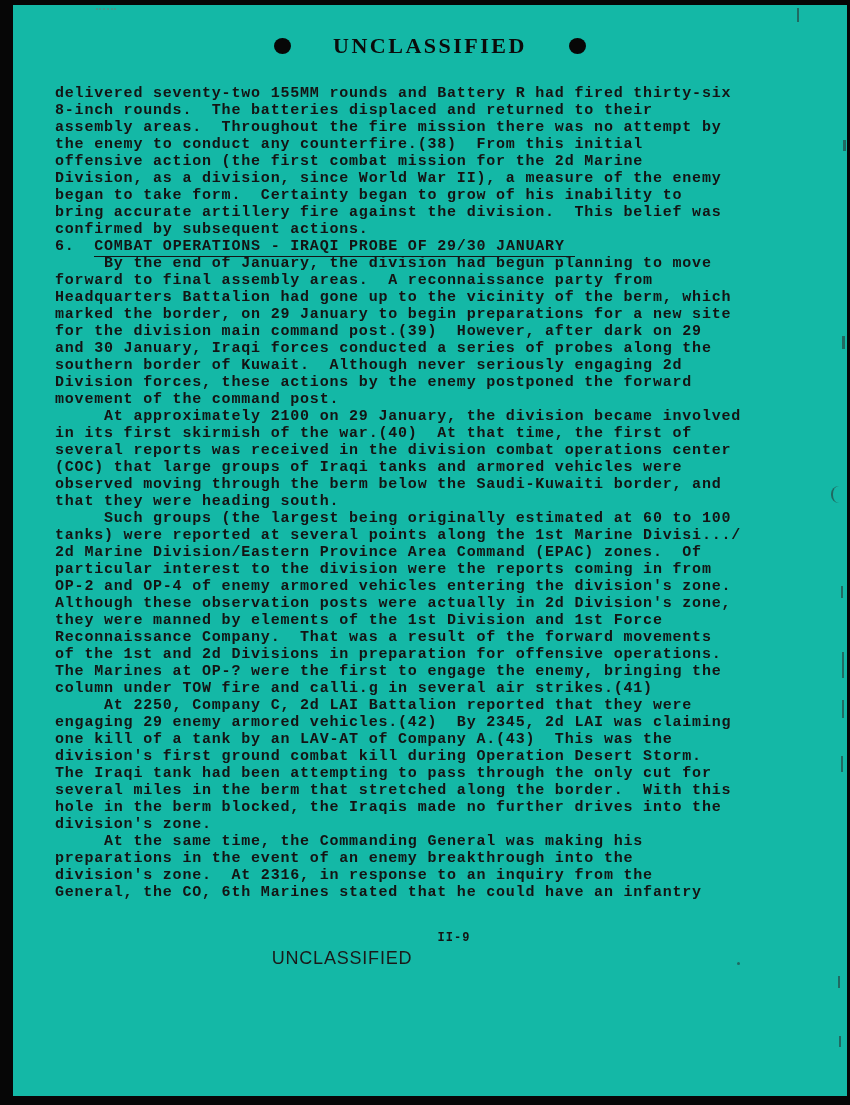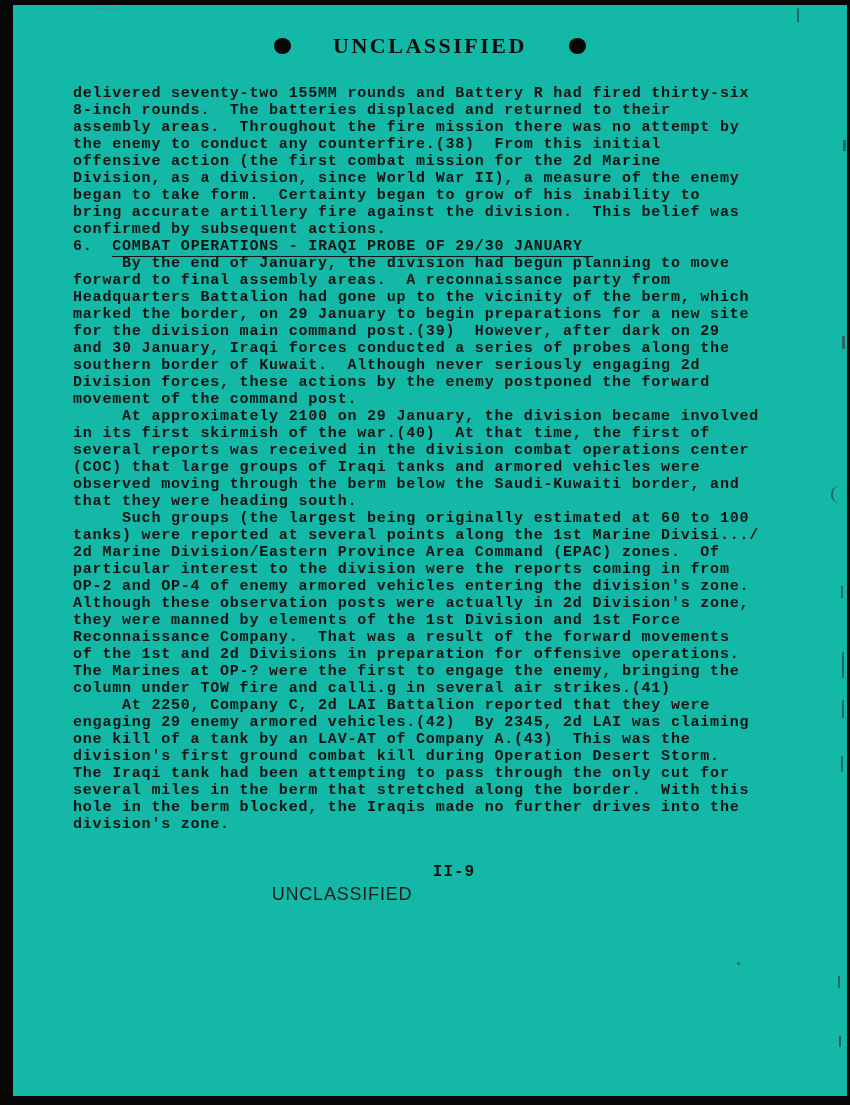--- a/index.html
+++ b/index.html
@@ -41,21 +41,21 @@
     font-weight: 700;
     font-size: 22px;
     letter-spacing: 2.5px;
     margin: 0;
     color: #0b0b0b;
     line-height: 26px;
   }
   
   .doc-body {
     margin-top: 26px;
-    padding-left: 60px;
+    padding-left: 42px;
     color: #141414;
   }
   .doc-body pre {
     margin: 0;
     font-family: "Liberation Mono", monospace;
     font-weight: 700;
     font-size: 15px;
     line-height: 17px;
     letter-spacing: 0.8px;
     white-space: pre;
@@ -66,21 +66,21 @@
   .heading .u {
     border-bottom: 1.7px solid #151515;
     padding-bottom: 1px;
   }
   
   .doc-footer { text-align: center; }
   .page-number {
     margin-top: 30px;
     font-family: "Liberation Mono", monospace;
     font-weight: 700;
-    font-size: 16px;
+    font-size: 12px;
     letter-spacing: 1px;
     color: #141414;
     padding-left: 48px;
   }
   .footer-classification {
     margin-top: 3px;
     font-family: "Liberation Sans", sans-serif;
     font-weight: 400;
     font-size: 18px;
     letter-spacing: 0.8px;
@@ -159,20 +159,24 @@
 The Marines at OP-? were the first to engage the enemy, bringing the
 column under TOW fire and calli.g in several air strikes.(41)</pre>
     <pre class="para">     At 2250, Company C, 2d LAI Battalion reported that they were
 engaging 29 enemy armored vehicles.(42)  By 2345, 2d LAI was claiming
 one kill of a tank by an LAV-AT of Company A.(43)  This was the
 division's first ground combat kill during Operation Desert Storm.
 The Iraqi tank had been attempting to pass through the only cut for
 several miles in the berm that stretched along the border.  With this
 hole in the berm blocked, the Iraqis made no further drives into the
 division's zone.</pre>
+    <pre class="para">     At the same time, the Commanding General was making his
+preparations in the event of an enemy breakthrough into the
+division's zone.  At 2316, in response to an inquiry from the
+General, the CO, 6th Marines stated that he could have an infantry</pre>
   </main>
 
   <footer class="doc-footer">
     <div class="page-number">II-9</div>
     <div class="footer-classification">UNCLASSIFIED</div>
   </footer>
 
 </div>
 
 <div class="artifact speck-row" style="left:96px;top:8px;width:20px;height:0;"></div>

